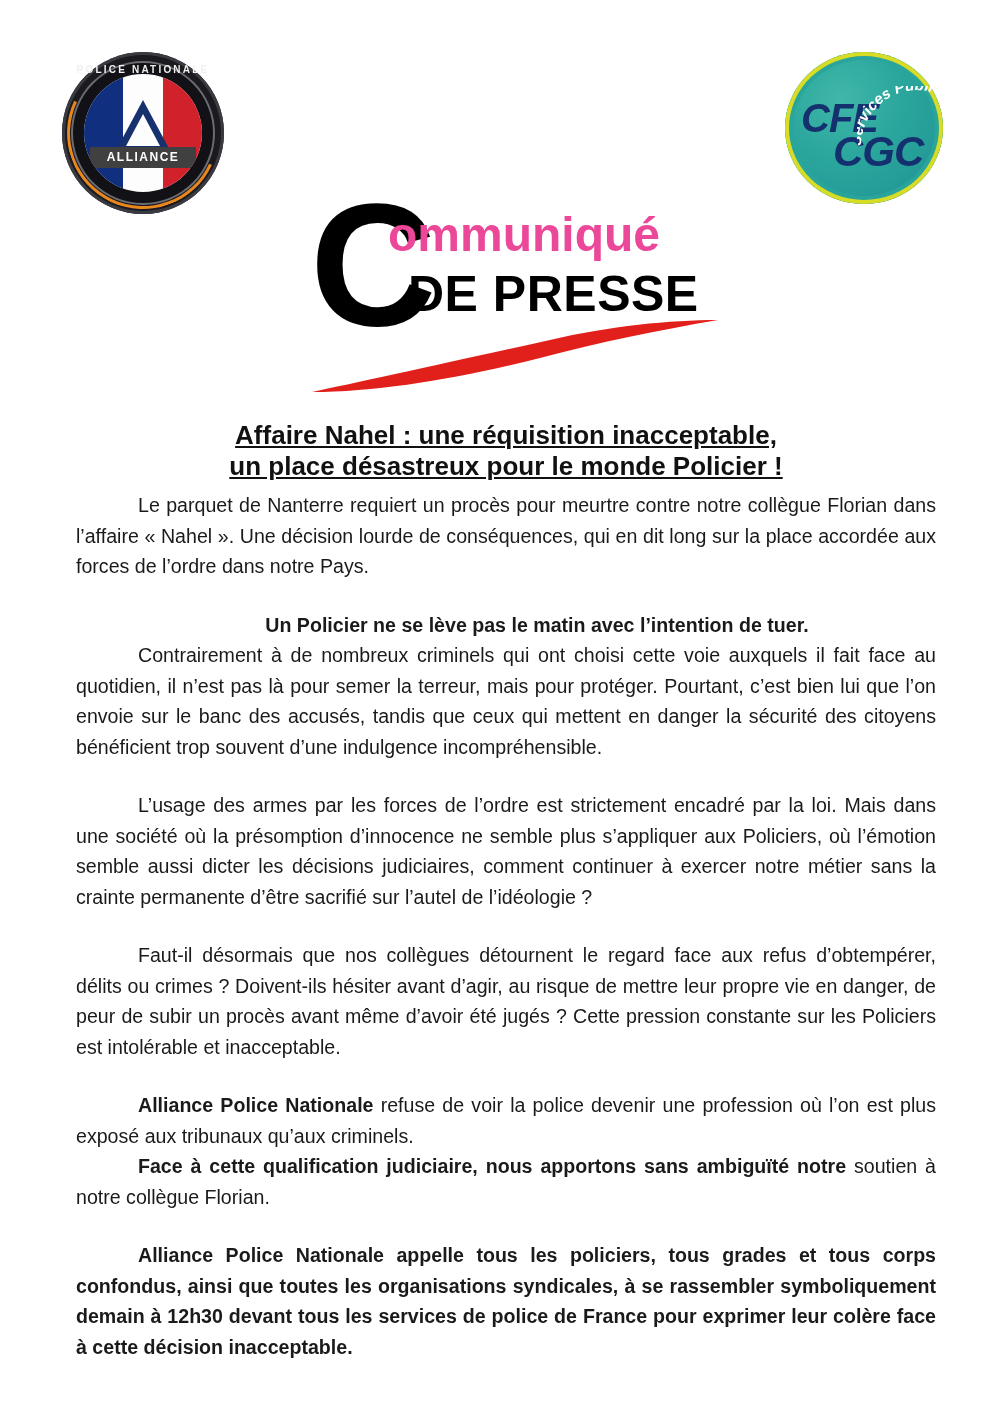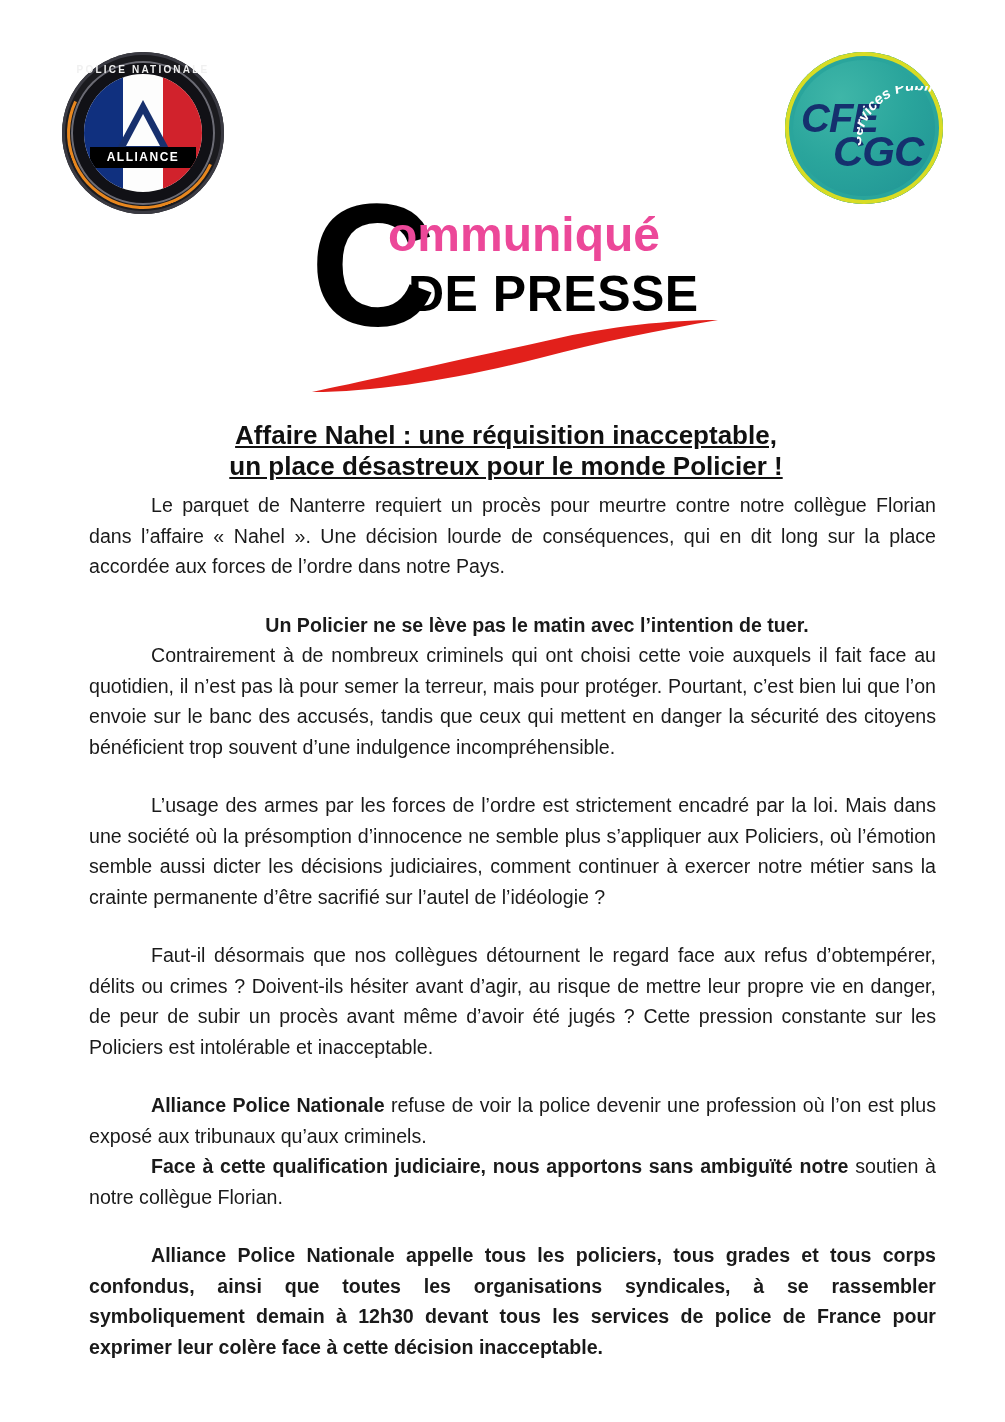--- a/index.html
+++ b/index.html
@@ -76,21 +76,21 @@
     border-left: 17px solid transparent;
     border-right: 17px solid transparent;
     border-bottom: 32px solid #fdfdfd;
   }
   .logo-left .alliance-bar {
     position: absolute;
     left: 6px;
     right: 6px;
     bottom: 24px;
     height: 21px;
-    background: #000000;
+    background: #404040;
     color: #fff;
     font-size: 12px;
     font-weight: bold;
     letter-spacing: 1.5px;
     text-align: center;
     line-height: 21px;
   }
   .logo-left .topcurve {
     position: absolute;
     left: 0; right: 0;
@@ -222,21 +222,21 @@
     text-align: center;
     font-weight: bold;
     font-size: 26px;
     line-height: 31px;
     color: #111111;
     margin: 0 0 8px 0;
     text-decoration: underline;
   }
   .headline .l2 { display: block; }
   p.para {
-    margin: 0 0 0 13px;
+    margin: 0 0 0 0;
     text-indent: 62px;
   }
   p.spaced { margin-top: 28px; }
   p.tight { margin-top: 0; }
   .subhead {
     font-weight: bold;
     text-indent: 62px;
     margin: 28px 0 0 0;
     text-align: center;
   }

